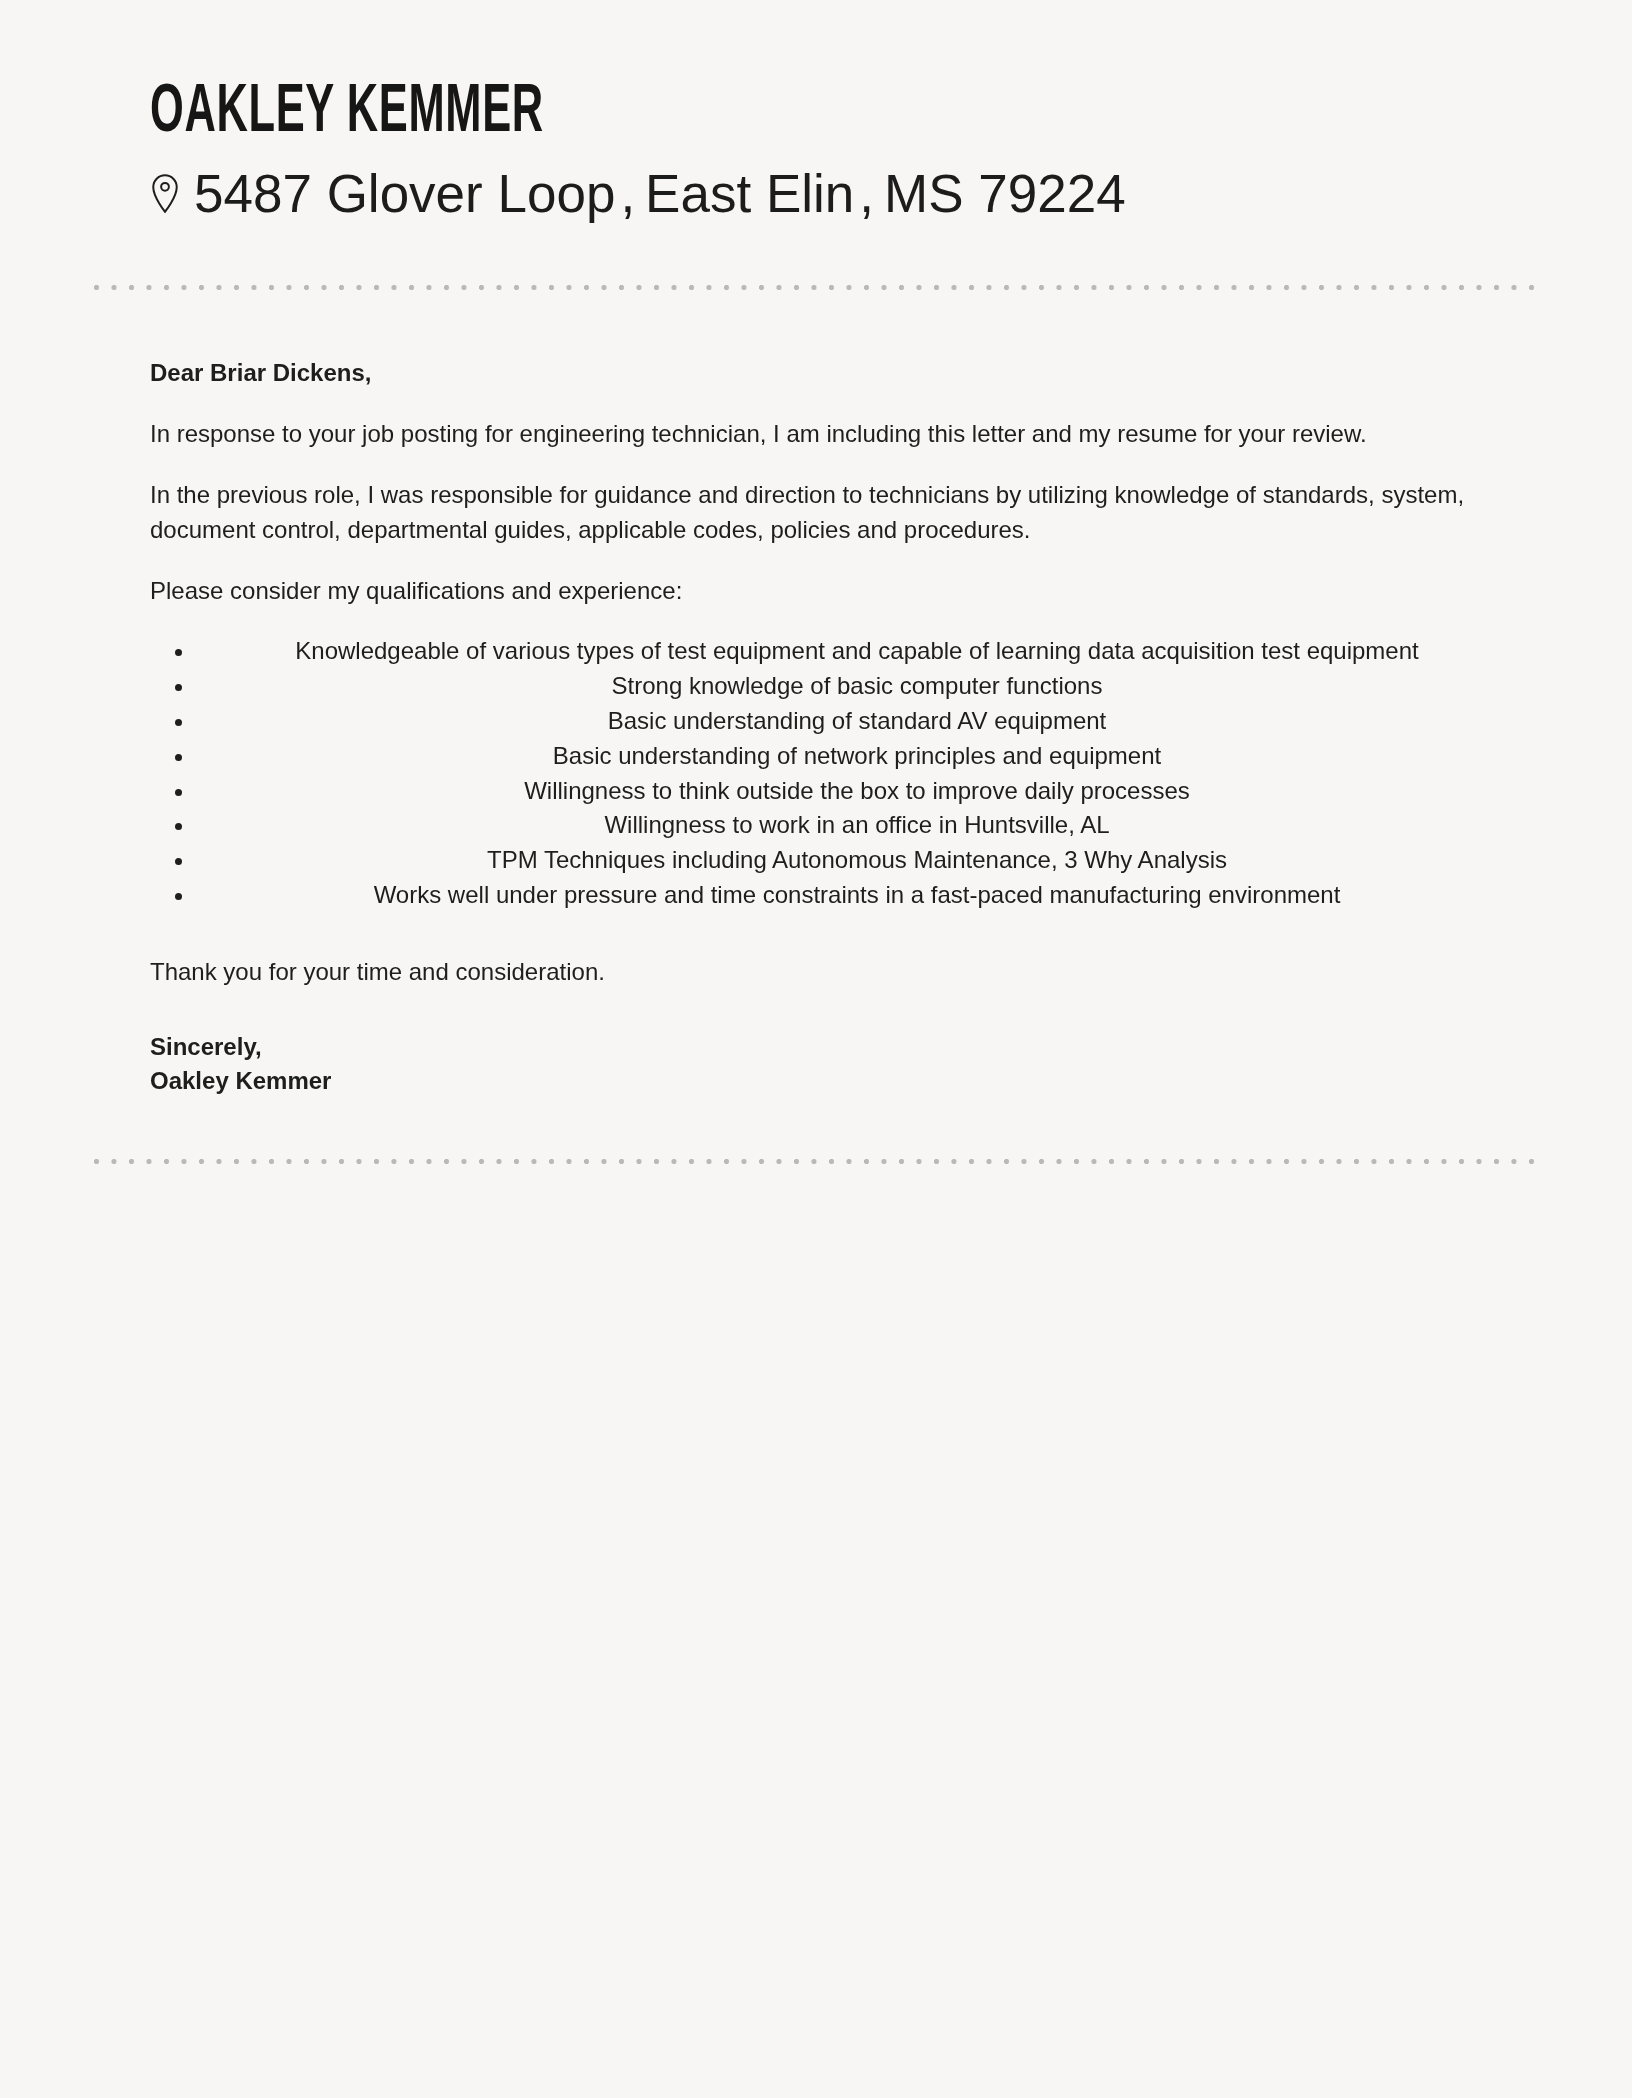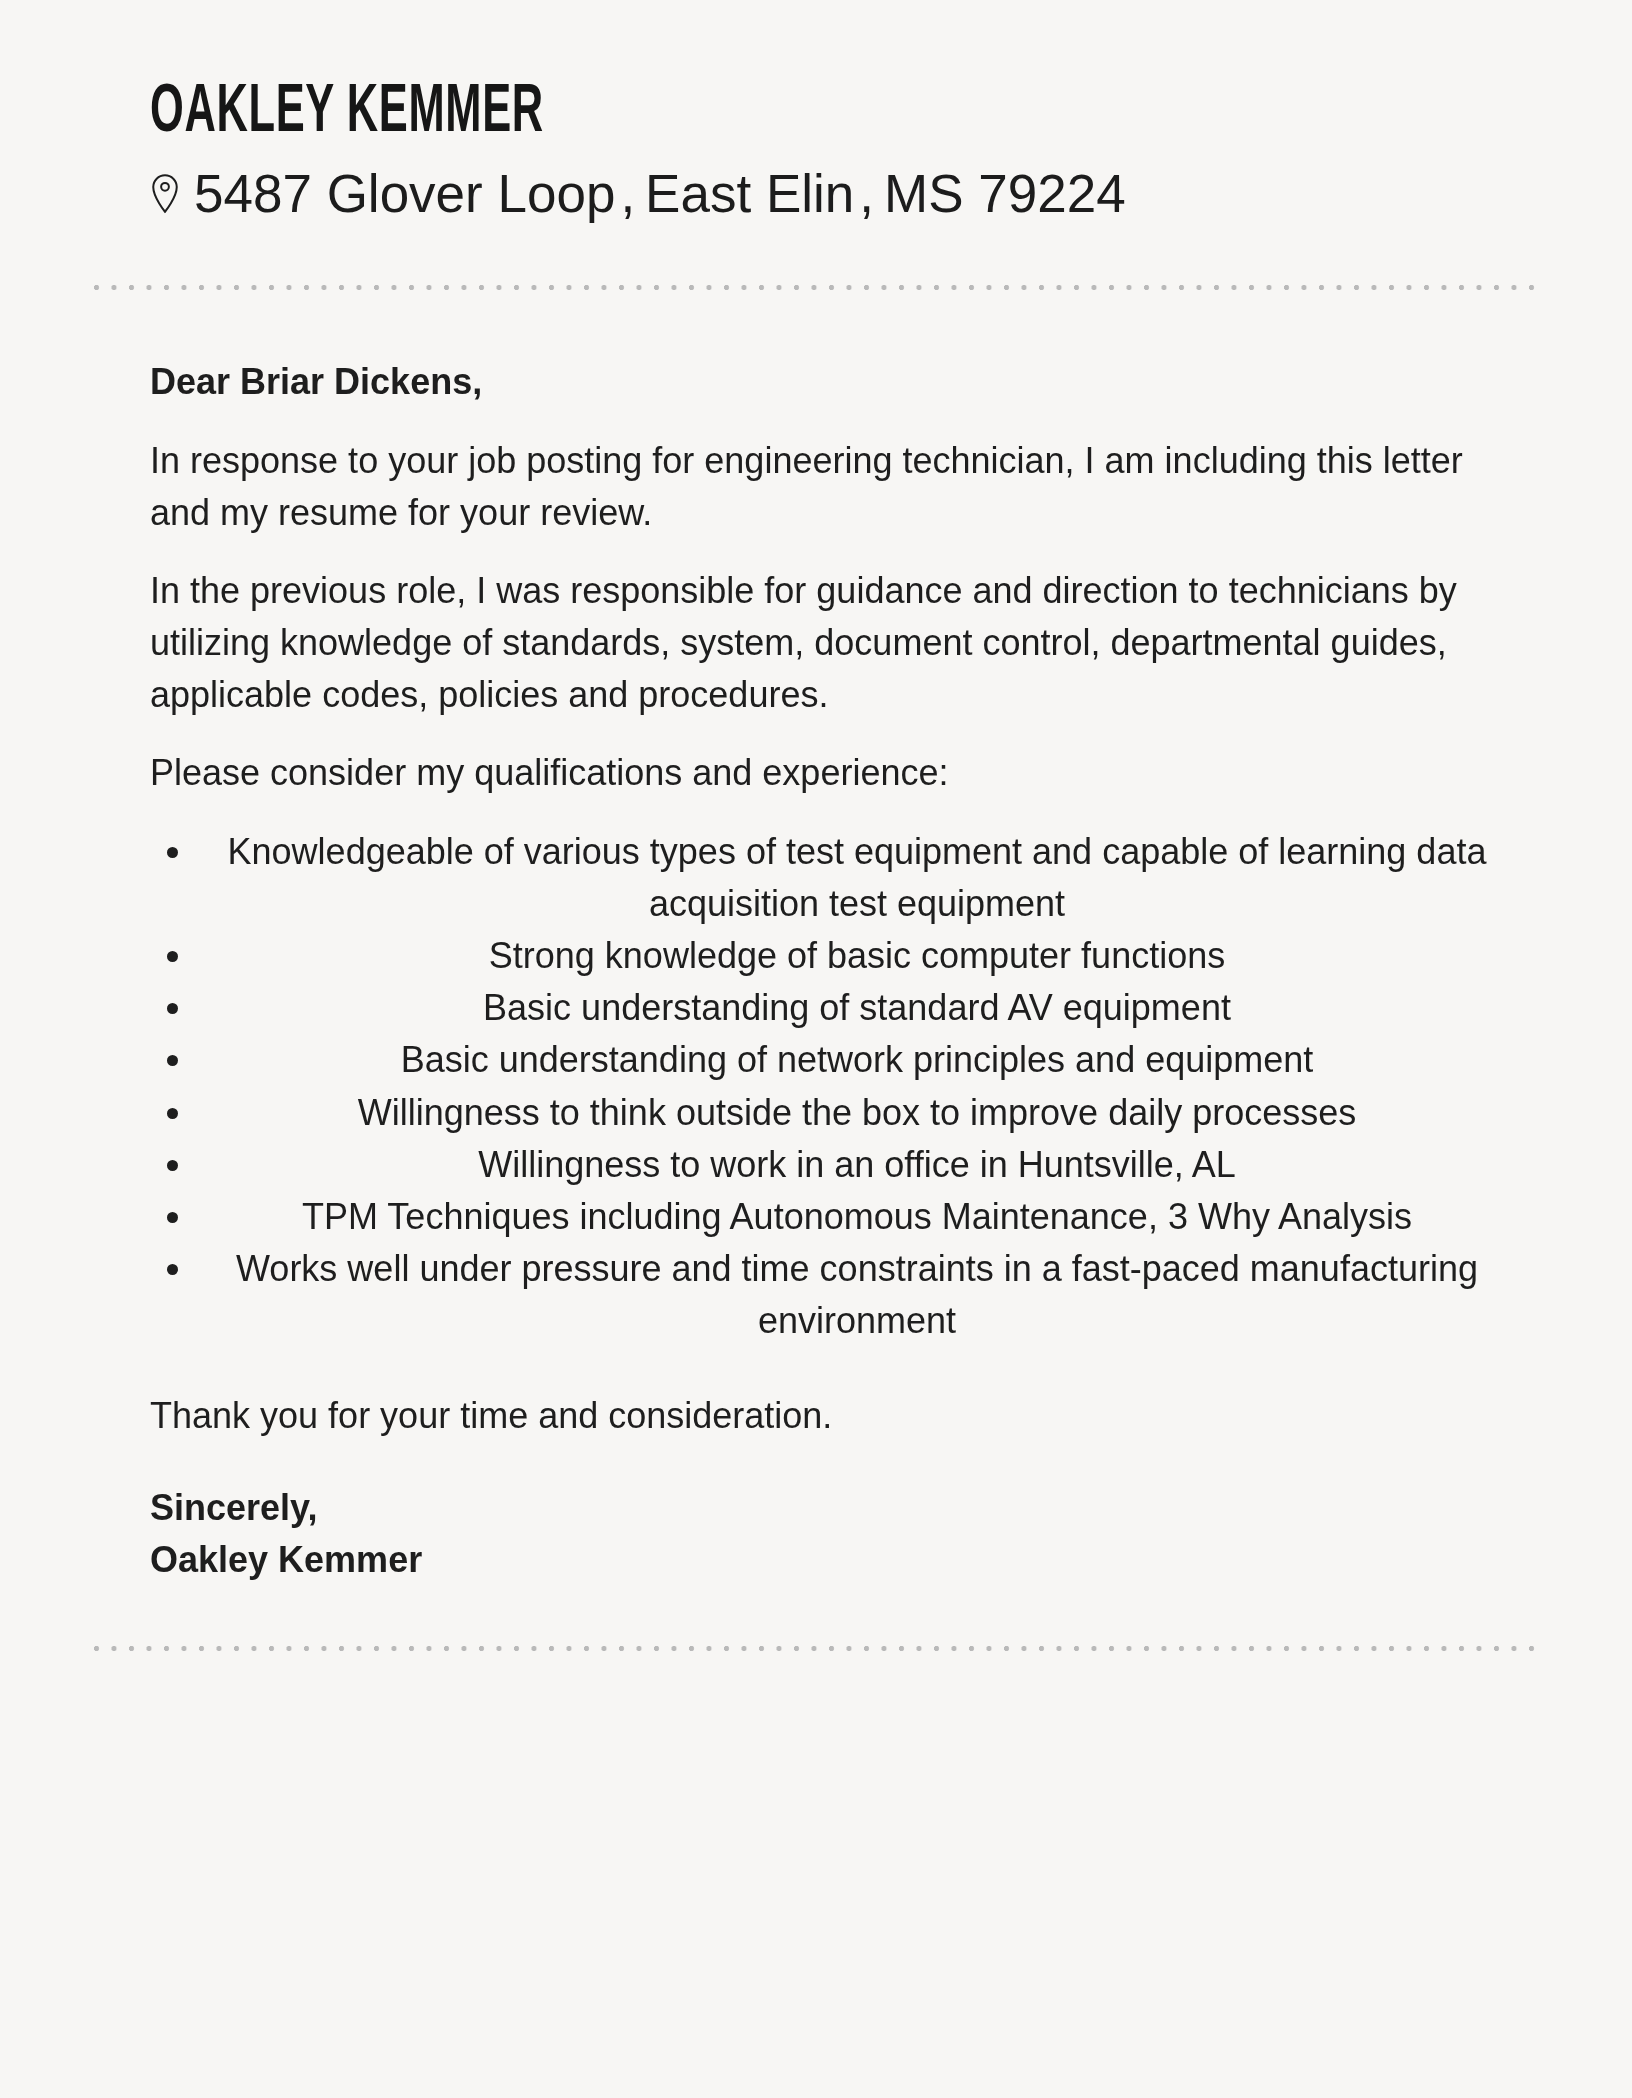--- a/index.html
+++ b/index.html
@@ -51,21 +51,21 @@
     height:5px;
     margin:60px 94px 0 94px;
     background-image:radial-gradient(circle at 2.5px 2.5px, var(--dot) 2.4px, transparent 2.9px);
     background-size:17.5px 5px;
     background-repeat:repeat-x;
   }
   .dotted-divider.bottom{ margin-top:60px; }
   
   .letter{
     padding:66px 116px 0 150px;
-    font-size:36px;
+    font-size:24px;
     line-height:1.45;
   }
   .salutation{
     font-weight:700;
     margin-bottom:26px;
   }
   .para{ margin-bottom:26px; }
   .qual-list{
     list-style:disc outside;
     padding-left:46px;

